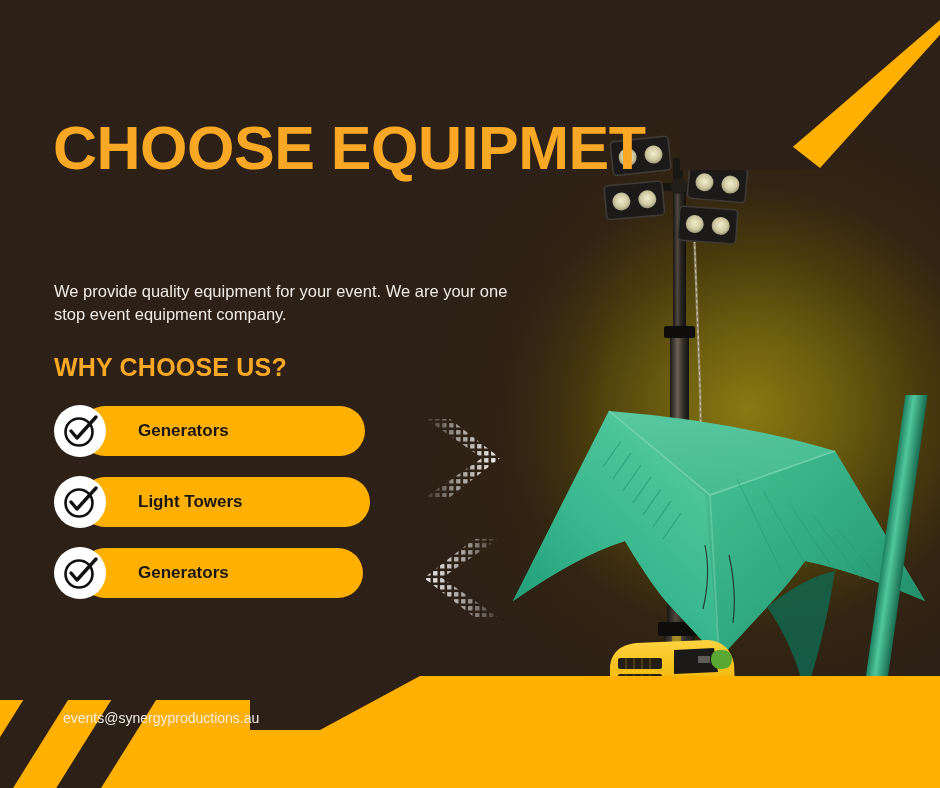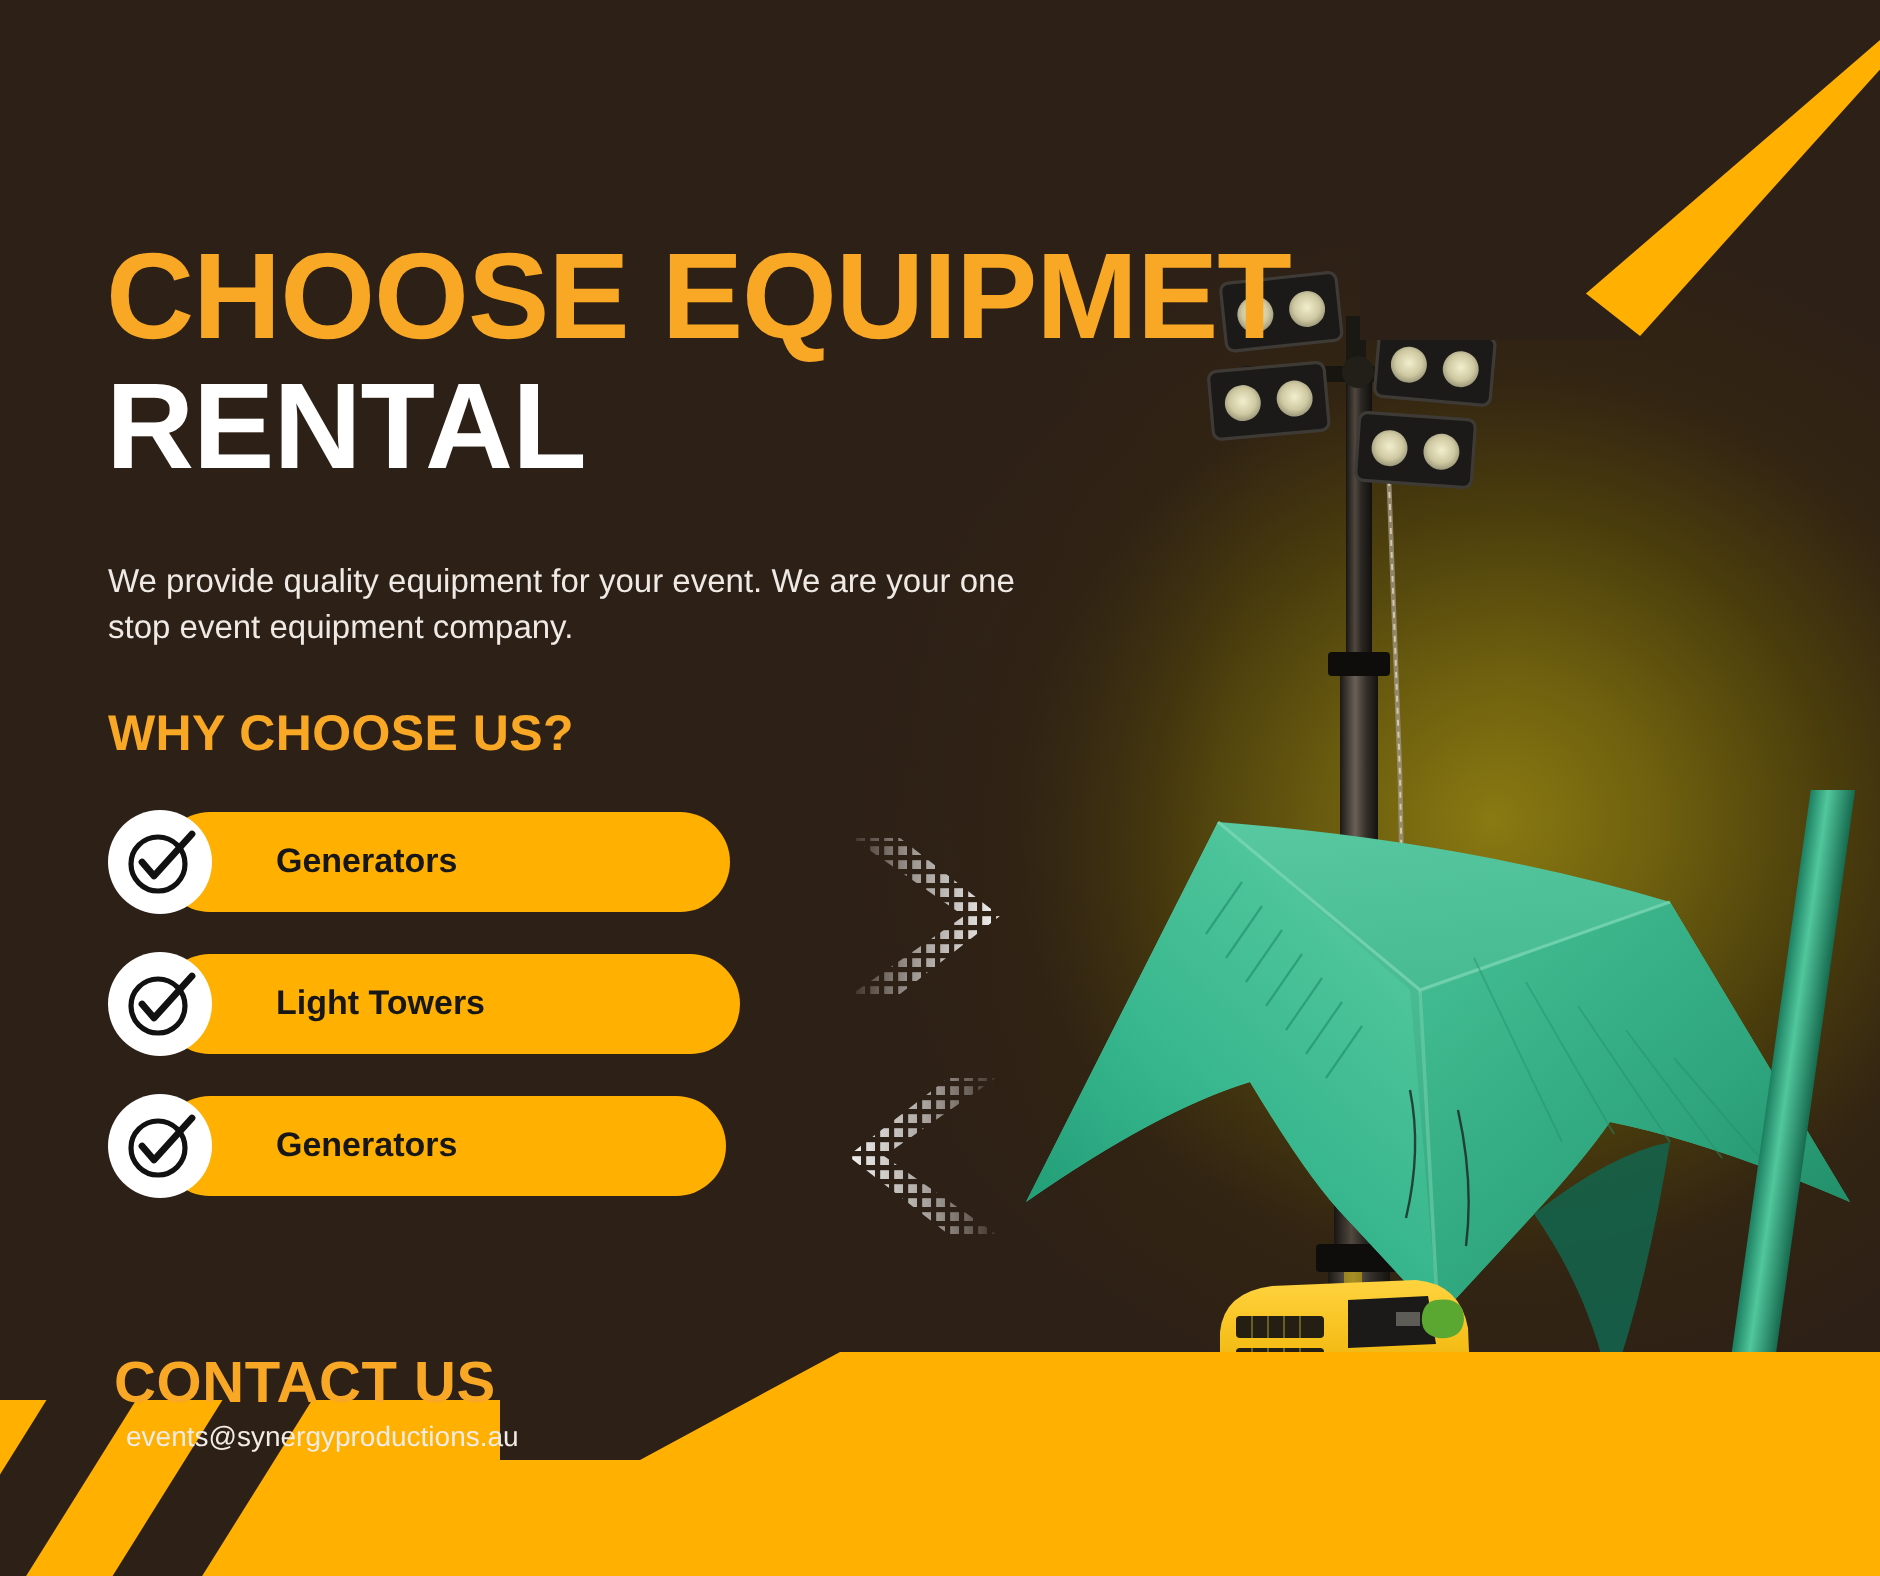--- a/index.html
+++ b/index.html
@@ -414,21 +414,20 @@
       </clipPath>
     </defs>
     <g clip-path="url(#cL)">
       <rect width="86" height="86" fill="url(#dotsL)" mask="url(#mL)"></rect>
     </g>
   </svg>
 
 
   <div class="headline">
     <div class="h-line1">CHOOSE EQUIPMET</div>
-    <div class="h-line2">RENTAL</div>
   </div>
 
   <div class="intro">We provide quality equipment for your event. We are your one stop event equipment company.</div>
 
   <div class="why">WHY CHOOSE US?</div>
 
   <div class="features">
 
     <div class="pill w1">
       <span class="bar"></span>
@@ -459,16 +458,15 @@
         <svg width="40" height="40" viewBox="0 0 40 40" xmlns="http://www.w3.org/2000/svg">
           <circle cx="19" cy="21" r="13.5" fill="none" stroke="#111" stroke-width="2.6"></circle>
           <path d="M11 20 L17 27 L36 6" fill="none" stroke="#111" stroke-width="3.4" stroke-linecap="round" stroke-linejoin="round"></path>
         </svg>
       </span>
       <span class="lbl">Generators</span>
     </div>
 
   </div>
 
-  <div class="contact-title">CONTACT US</div>
   <div class="contact-mail">events@synergyproductions.au</div>
 
 </div>
 
 </body></html>

